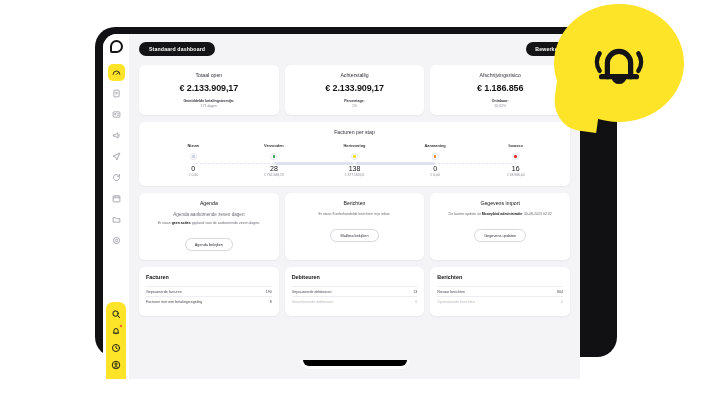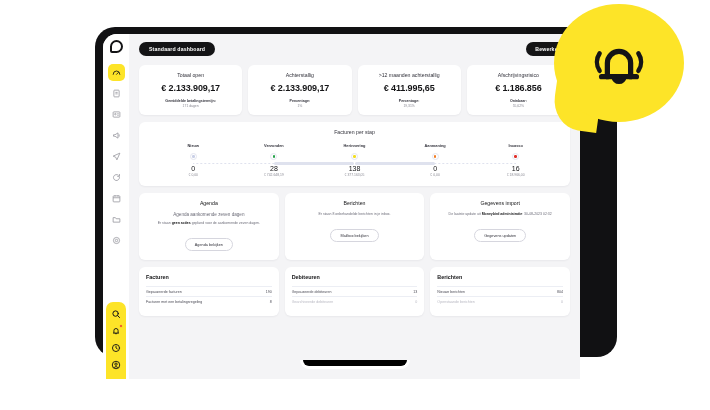--- a/index.html
+++ b/index.html
@@ -351,26 +351,20 @@
             <div class="kpi-sublabel">Gemiddelde betalingstermijn:</div>
             <div class="kpi-subvalue">171 dagen</div>
           </div>
           <div class="card kpi">
             <div class="kpi-title">Achterstallig</div>
             <div class="kpi-value">€ 2.133.909,17</div>
             <div class="kpi-sublabel">Percentage:</div>
             <div class="kpi-subvalue">1%</div>
           </div>
           <div class="card kpi">
-            <div class="kpi-title">&gt;12 maanden achterstallig</div>
-            <div class="kpi-value">€ 411.995,65</div>
-            <div class="kpi-sublabel">Percentage:</div>
-            <div class="kpi-subvalue">19,31%</div>
-          </div>
-          <div class="card kpi">
             <div class="kpi-title">Afschrijvingsrisico</div>
             <div class="kpi-value">€ 1.186.856</div>
             <div class="kpi-sublabel">Oninbaar:</div>
             <div class="kpi-subvalue">55,62%</div>
           </div>
         </div>
 
       <div class="card steps-card">
         <div class="steps-title">Facturen per stap</div>
         <div class="steps" id="steps">

